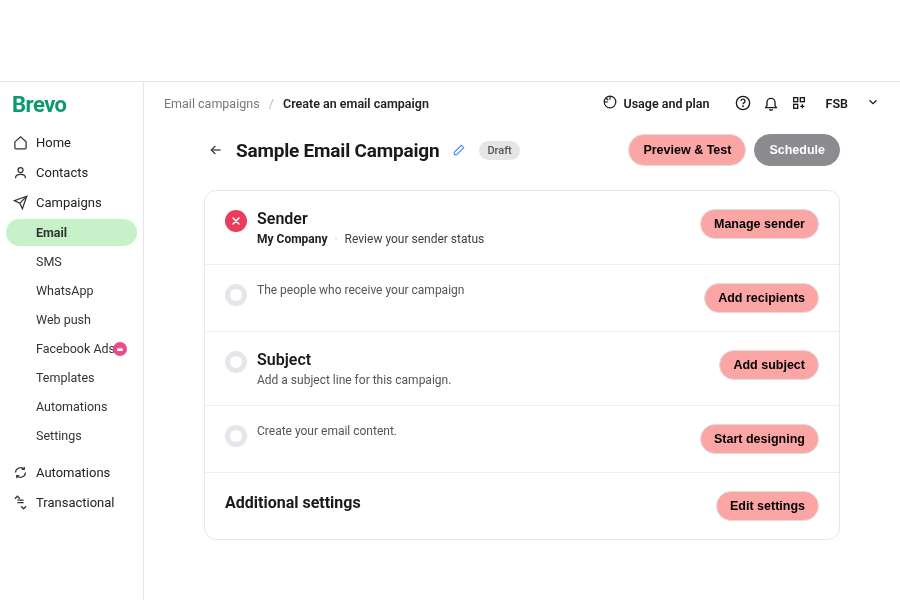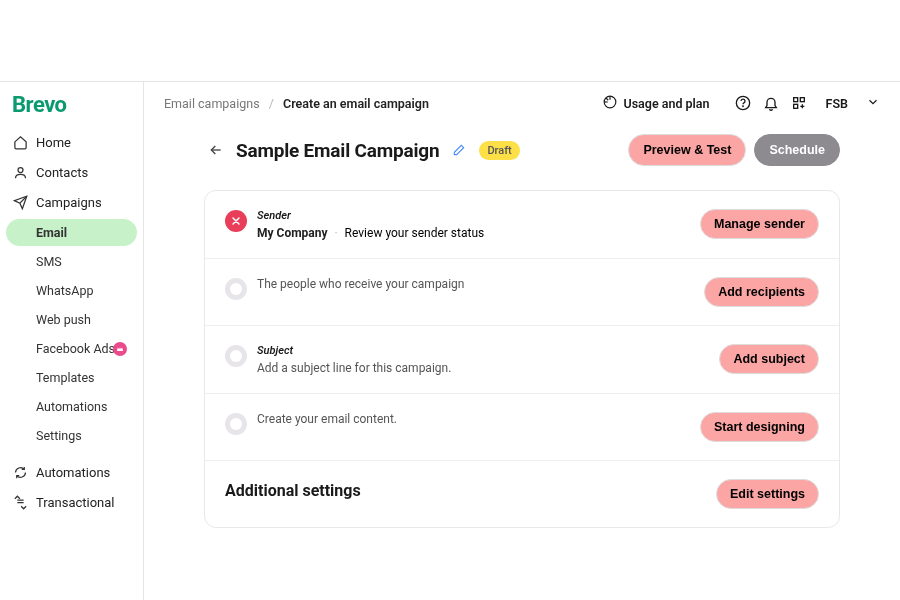--- a/index.html
+++ b/index.html
@@ -31,37 +31,37 @@
   .toplink { display: inline-flex; align-items: center; gap: 6px; font-size: 12.5px; font-weight: 600; cursor: pointer; margin-right: 14px; }
   .topicon { width: 18px; height: 18px; display: inline-flex; align-items: center; justify-content: center; cursor: pointer; margin-left: 10px; }
   .acct { display: inline-flex; align-items: center; gap: 18px; margin-left: 18px; font-size: 12.5px; font-weight: 600; cursor: pointer; }
 
   
   .content { padding: 10px 60px 0 60px; overflow: hidden; }
   .header-row { display: flex; align-items: center; margin-bottom: 24px; }
   .back-btn { width: 24px; height: 24px; display: inline-flex; align-items: center; justify-content: center; cursor: pointer; color: #444; margin-right: 8px; }
   .title { font-size: 19px; font-weight: 700; letter-spacing: -0.2px; }
   .edit-btn { width: 20px; height: 20px; margin-left: 10px; cursor: pointer; color: #4d8cff; display: inline-flex; align-items: center; justify-content: center; }
-  .status-pill { margin-left: 10px; background: #fde047; color: #555; font-size: 11px; padding: 3px 8px; border-radius: 10px; font-weight: 500; }
+  .status-pill { margin-left: 10px; background: #e5e5e5; color: #555; font-size: 11px; padding: 3px 8px; border-radius: 10px; font-weight: 500; }
   .header-row .spacer { flex: 1; }
   .btn { border: 1px solid #ddd; background: #fca5a5; border-radius: 18px; padding: 8px 14px; font-size: 12.5px; font-weight: 600; cursor: pointer; }
   .btn + .btn { margin-left: 8px; }
   .btn.primary-muted { background: #8d8a90; color: #fff; border-color: #8d8a90; }
 
   .card { border: 1px solid #e8e8e8; border-radius: 12px; overflow: hidden; }
   .row { display: flex; align-items: flex-start; padding: 18px 20px; border-bottom: 1px solid #eee; }
   .row:last-child { border-bottom: none; }
   .row .status { width: 22px; height: 22px; border-radius: 50%; display: inline-flex; align-items: center; justify-content: center; margin-right: 10px; flex-shrink: 0; margin-top: 1px; }
   .status.error { background: #e83e5a; color: #fff; }
   .status.pending { background: #e7e5ea; color: #fff; }
   .row .body { flex: 1; }
-  .row .heading { font-size: 11px; font-weight: 600; margin-bottom: 4px; font-style: italic; }
+  .row .heading { font-size: 16px; font-weight: 600; margin-bottom: 4px; }
   .row .sub { font-size: 12px; color: #555; }
   .row .sub .from { font-weight: 700; color: #222; }
-  .row .sub .warn { color: #000000; }
+  .row .sub .warn { color: #404040; }
   .row .sub .dot { color: #bbb; margin: 0 4px; }
   .row .action .btn { padding: 7px 13px; }
 
   .section-extra .heading-lg { font-size: 16px; font-weight: 700; padding: 2px 0; }
 </style>
 </head>
 <body>
 
 <div class="app">
   <div class="topgap"></div>

